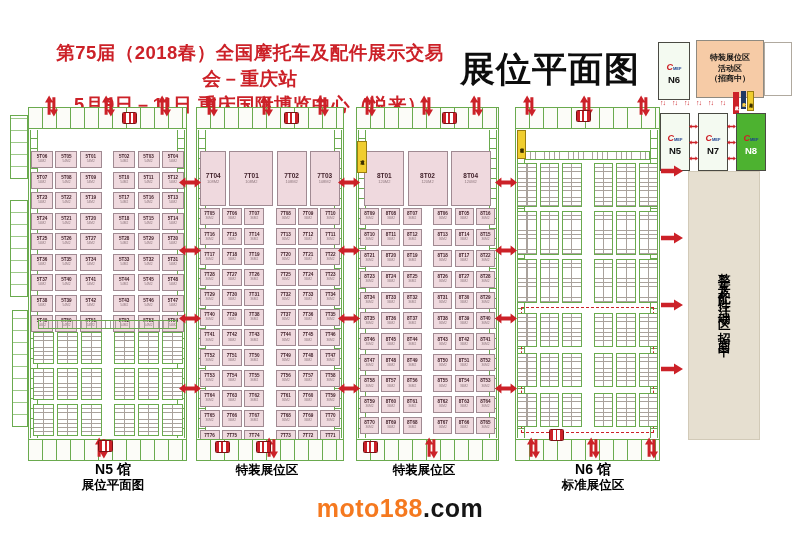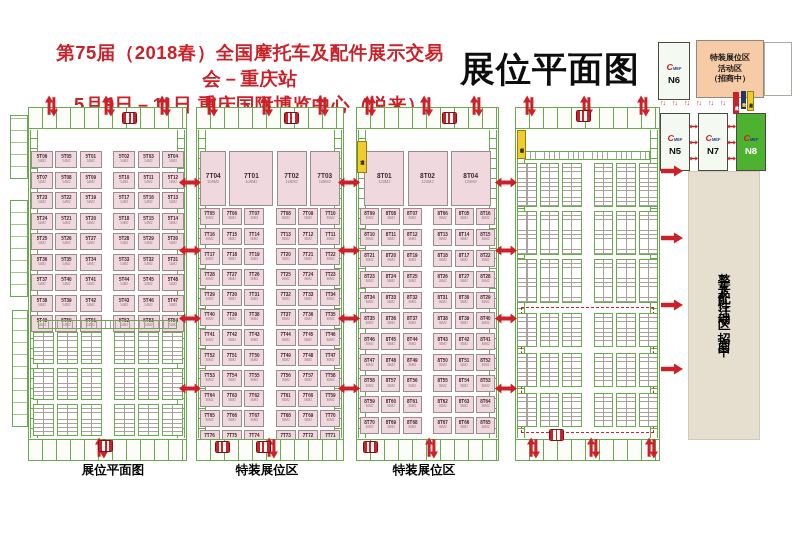--- a/index.html
+++ b/index.html
@@ -1140,29 +1140,35 @@
   </div>
 
   <div class="outerbox" style="left:10px;top:115px;width:16px;height:62px;"></div>
   <div class="outerbox" style="left:10px;top:200px;width:16px;height:95px;"></div>
   <div class="outerbox" style="left:12px;top:310px;width:14px;height:115px;"></div>
 
   <div class="vtag walltag" style="left:357px;top:141px;width:8px;height:30px;">下客通道</div>
   <div class="vtag walltag" style="left:517px;top:130px;width:7px;height:27px;">下客通道</div>
 
   <div class="hlabel" style="left:48px;">
+    <div class="hl1">N5 馆</div>
     <div class="hl2">展位平面图</div>
   </div>
   <div class="hlabel" style="left:202px;">
     <div class="hl2">特装展位区</div>
   </div>
   <div class="hlabel" style="left:359px;">
     <div class="hl2">特装展位区</div>
   </div>
-
+  <div class="hlabel" style="left:528px;">
+    <div class="hl1">N6 馆</div>
+    <div class="hl2">标准展位区</div>
+  </div>
+
+  <div class="brand"><span class="b-orange">moto188</span><span class="b-black">.com</span></div>
 
 <div class="abs" style="left: 45px; top: 95px;">
       <svg width="13" height="22" viewBox="0 0 15 24">
         <path d="M4.75 0 L9.5 8 L6.5 8 L6.5 22 L3 22 L3 8 L0 8 Z M10.25 24 L5.5 16 L8.5 16 L8.5 2 L12 2 L12 16 L15 16 Z" fill="#cc2128"></path>
       </svg>
     </div>
     <div class="abs" style="left: 102px; top: 95px;">
       <svg width="13" height="22" viewBox="0 0 15 24">
         <path d="M4.75 0 L9.5 8 L6.5 8 L6.5 22 L3 22 L3 8 L0 8 Z M10.25 24 L5.5 16 L8.5 16 L8.5 2 L12 2 L12 16 L15 16 Z" fill="#cc2128"></path>
       </svg>

